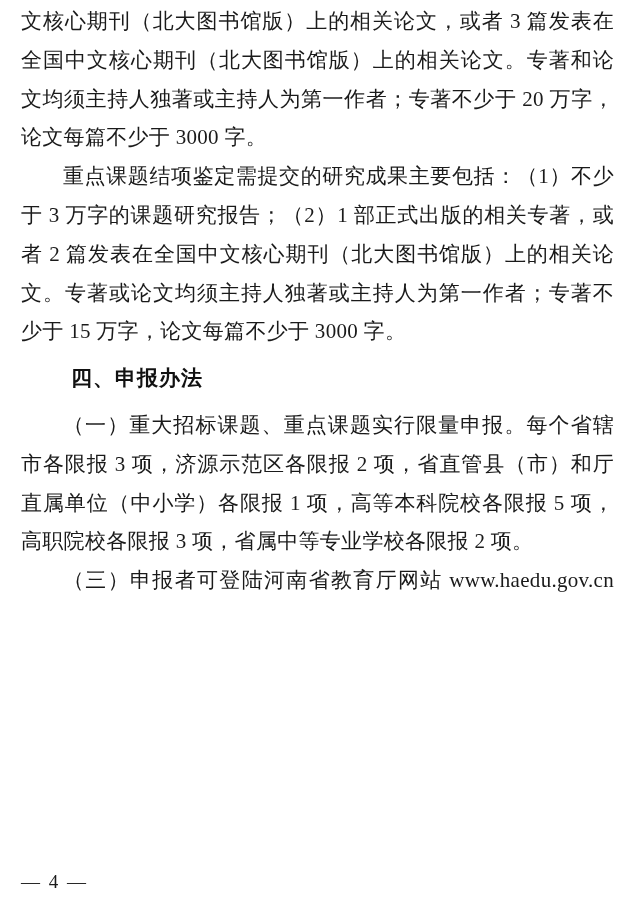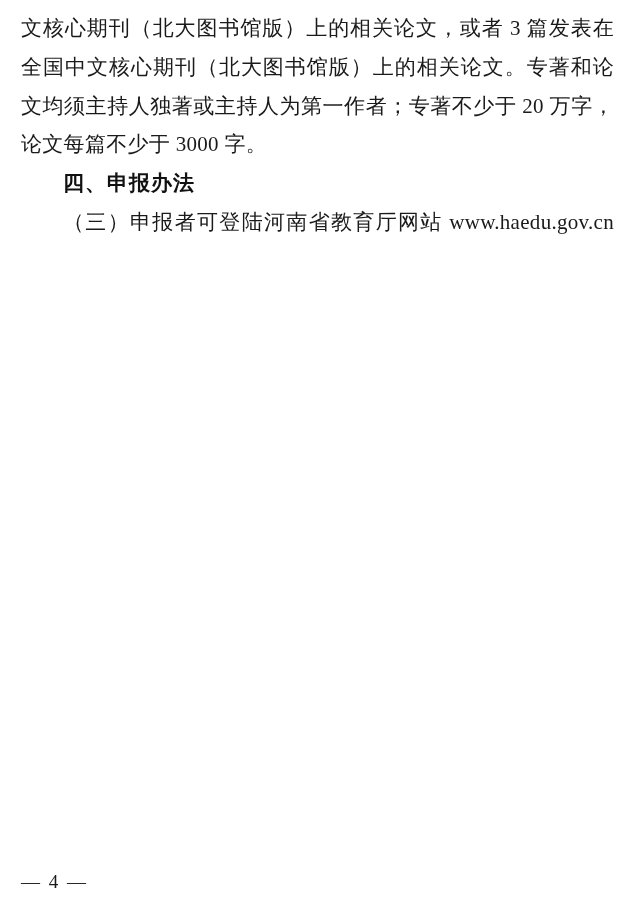--- a/index.html
+++ b/index.html
@@ -12,41 +12,41 @@
     width: 634px;
     height: 902px;
     overflow: hidden;
     position: relative;
     font-family: "Liberation Serif", "DejaVu Serif", serif;
     color: #1a1a1a;
   }
   .page {
     width: 634px;
     height: 902px;
-    padding: 9px 20px 0 21px;
+    padding: 2px 20px 0 21px;
     position: relative;
     background: #ffffff;
   }
   .doc-body p {
     margin: 0;
     font-size: 21px;
     line-height: 38.8px;
     text-align: justify;
     text-indent: 2em;
     letter-spacing: 0.3px;
     word-break: break-all;
   }
   .doc-body p.no-indent {
     text-indent: 0;
   }
   .doc-body p.fill-last-line {
     text-align-last: justify;
   }
   .doc-body h2.section-heading {
-    margin: 0;
+    margin: 8px;
     font-size: 21px;
     line-height: 38.8px;
     font-weight: bold;
     text-indent: 2em;
     font-family: "Liberation Sans", "DejaVu Sans", sans-serif;
     letter-spacing: 1px;
     color: #111111;
   }
   .page-footer {
     position: absolute;
@@ -57,19 +57,21 @@
     letter-spacing: 2px;
     color: #1a1a1a;
   }
 </style>
 </head>
 <body>
 
 <div class="page">
   <main class="doc-body">
     <p class="no-indent">文核心期刊（北大图书馆版）上的相关论文，或者 3 篇发表在全国中文核心期刊（北大图书馆版）上的相关论文。专著和论文均须主持人独著或主持人为第一作者；专著不少于 20 万字，论文每篇不少于 3000 字。</p>
+    <p>重点课题结项鉴定需提交的研究成果主要包括：（1）不少于 3 万字的课题研究报告；（2）1 部正式出版的相关专著，或者 2 篇发表在全国中文核心期刊（北大图书馆版）上的相关论文。专著或论文均须主持人独著或主持人为第一作者；专著不少于 15 万字，论文每篇不少于 3000 字。</p>
     <h2 class="section-heading">四、申报办法</h2>
+    <p>（一）重大招标课题、重点课题实行限量申报。每个省辖市各限报 3 项，济源示范区各限报 2 项，省直管县（市）和厅直属单位（中小学）各限报 1 项，高等本科院校各限报 5 项，高职院校各限报 3 项，省属中等专业学校各限报 2 项。</p>
     <p class="fill-last-line">（三）申报者可登陆河南省教育厅网站 www.haedu.gov.cn</p>
   </main>
   <div class="page-footer">
     <span>— 4 —</span>
   </div>
 </div>
 
 </body></html>

